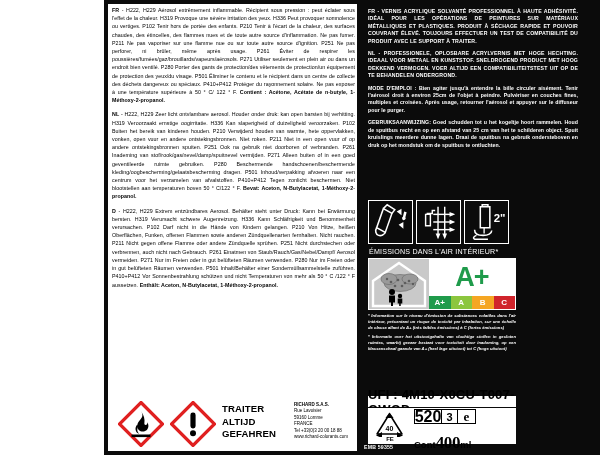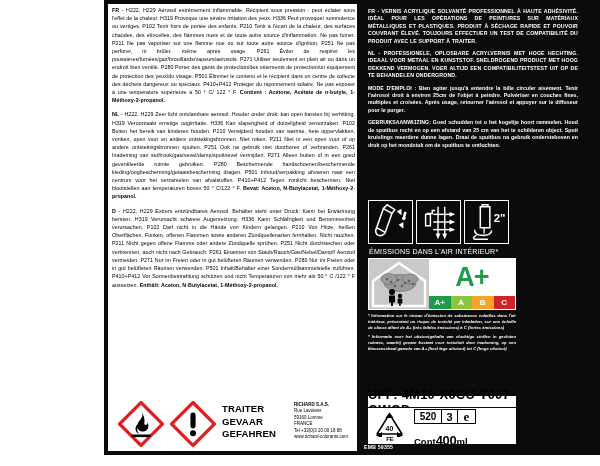--- a/index.html
+++ b/index.html
@@ -84,26 +84,26 @@
   .meta{position:absolute;left:6px;top:404px;width:148px;height:36px;
         background:#ffffff;color:#000;}
   .recy{position:absolute;left:4px;top:3px;width:36px;height:30px;}
   .recy svg{width:36px;height:26px;display:block;}
   .recy .fe{font-size:6px;font-weight:bold;text-align:center;line-height:6px;margin-top:-1px;}
   .boxes{position:absolute;left:46px;top:1px;height:15px;display:flex;}
   .boxes div{border:1px solid #000;border-right:none;box-sizing:border-box;
              display:flex;align-items:center;justify-content:center;
              font-weight:bold;height:15px;}
   .boxes div:last-child{border-right:1px solid #000;}
-  .b520{width:27px;font-size:10px;}
+  .b520{width:27px;font-size:16px;}
   .b3{width:16px;font-size:11px;}
   .be{width:19px;font-size:13px;font-family:"Liberation Serif",serif;}
   .cont{position:absolute;left:46px;top:17px;font-size:9.5px;font-weight:bold;
         display:flex;align-items:baseline;margin-top:8px;}
-  .cont .big{font-size:13px;font-weight:bold;letter-spacing:-.3px;}
+  .cont .big{font-size:17px;font-weight:bold;letter-spacing:-.3px;font-family:Liberation Serif, serif;}
   .emb{position:absolute;left:2px;top:440px;font-size:5.2px;font-weight:bold;color:#fff;
        letter-spacing:.2px;}
 </style>
 </head>
 <body>
 
 <div class="label">
   <div class="frame"></div>
   <div class="frame-inner"></div>
 
@@ -129,21 +129,21 @@
       <div class="ghs ghs2">
         <svg viewBox="0 0 46 46">
           <polygon points="23,1.5 44.5,23 23,44.5 1.5,23" fill="#ffffff" stroke="#e02020" stroke-width="3.2"></polygon>
           <rect x="20.4" y="11.5" width="5.2" height="16" rx="2.4" fill="#000"></rect>
           <circle cx="23" cy="32.3" r="3" fill="#000"></circle>
         </svg>
       </div>
 
       <div class="signal">
         <div>TRAITER</div>
-        <div>GEVAAR</div>
+        <div>ALTIJD</div>
         <div>GEFAHREN</div>
       </div>
 
       <div class="addr">
         <div class="nm">RICHARD S.A.S.</div>
         <div>Rue Lavoisier</div>
         <div>59160 Lomme</div>
         <div>FRANCE</div>
         <div>Tel +33(0)3 20 00 18 88</div>
         <div>www.richard-colorants.com</div>

